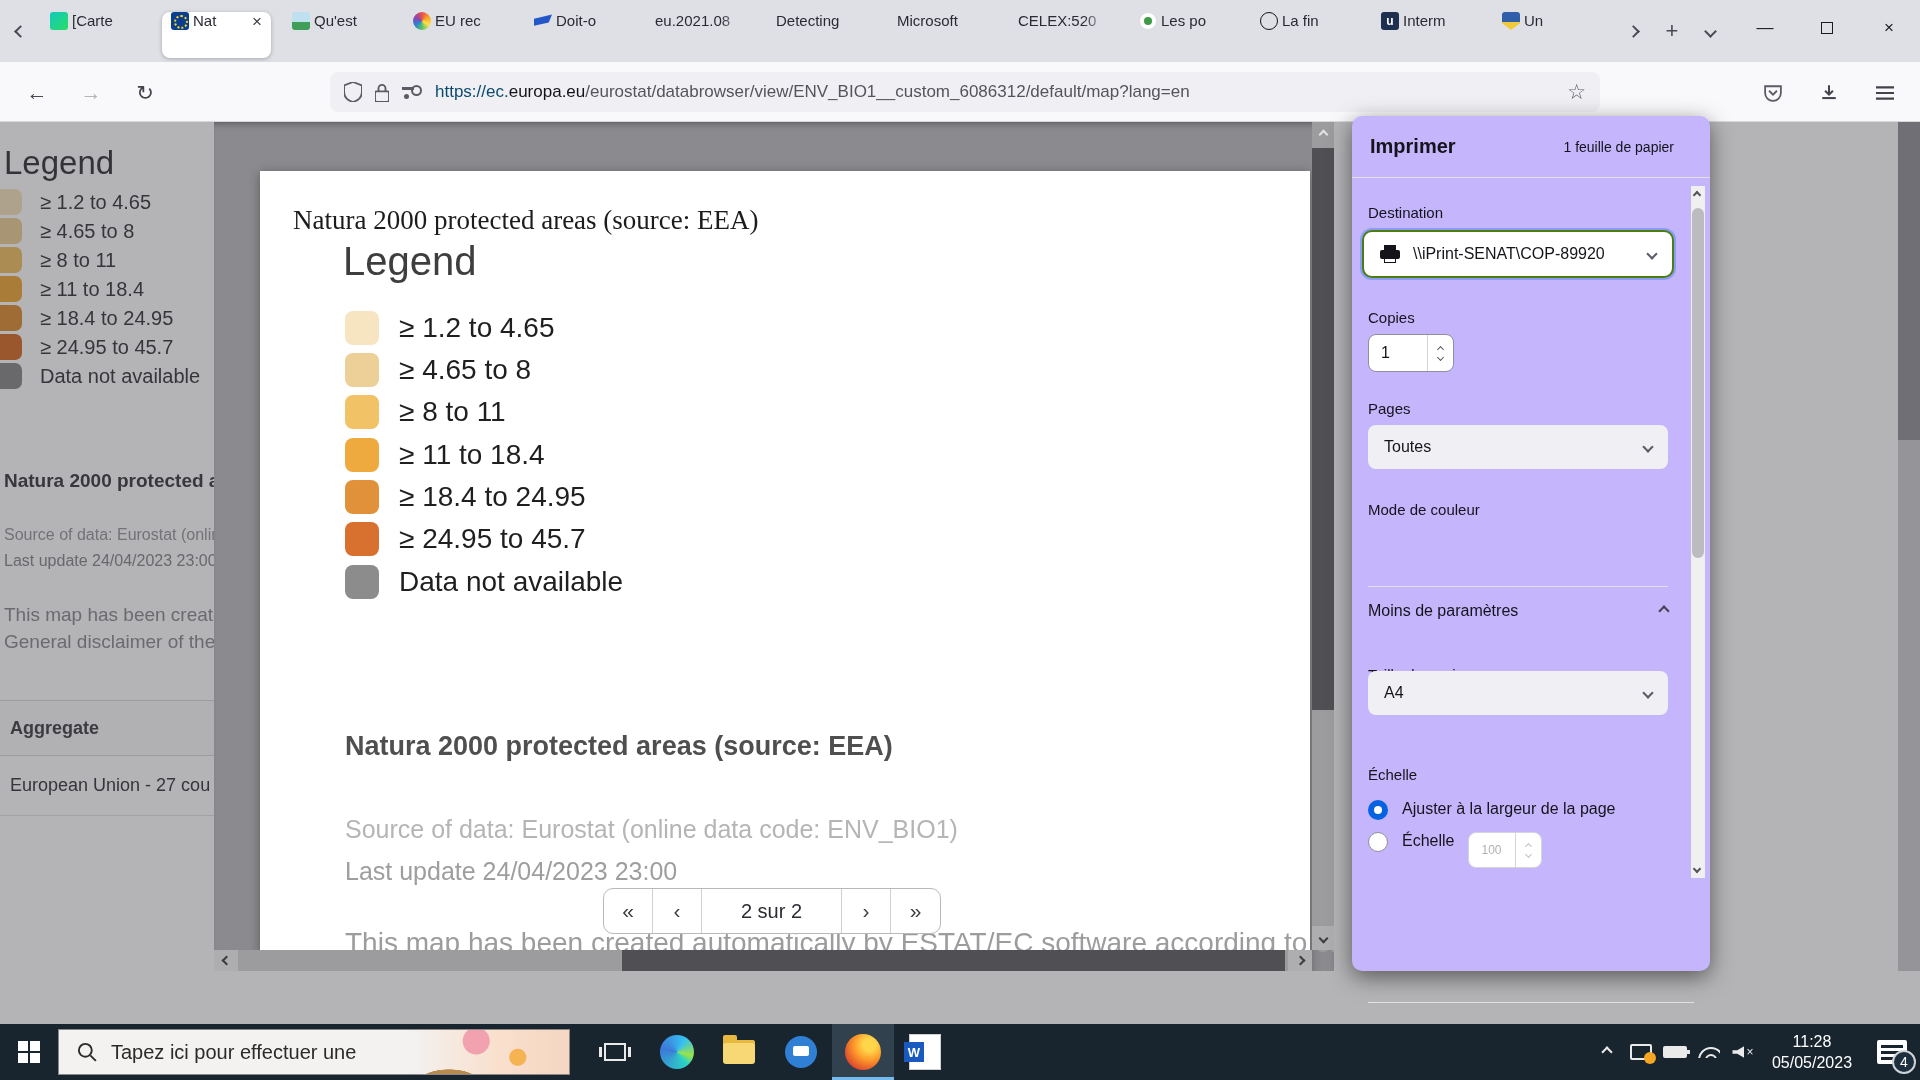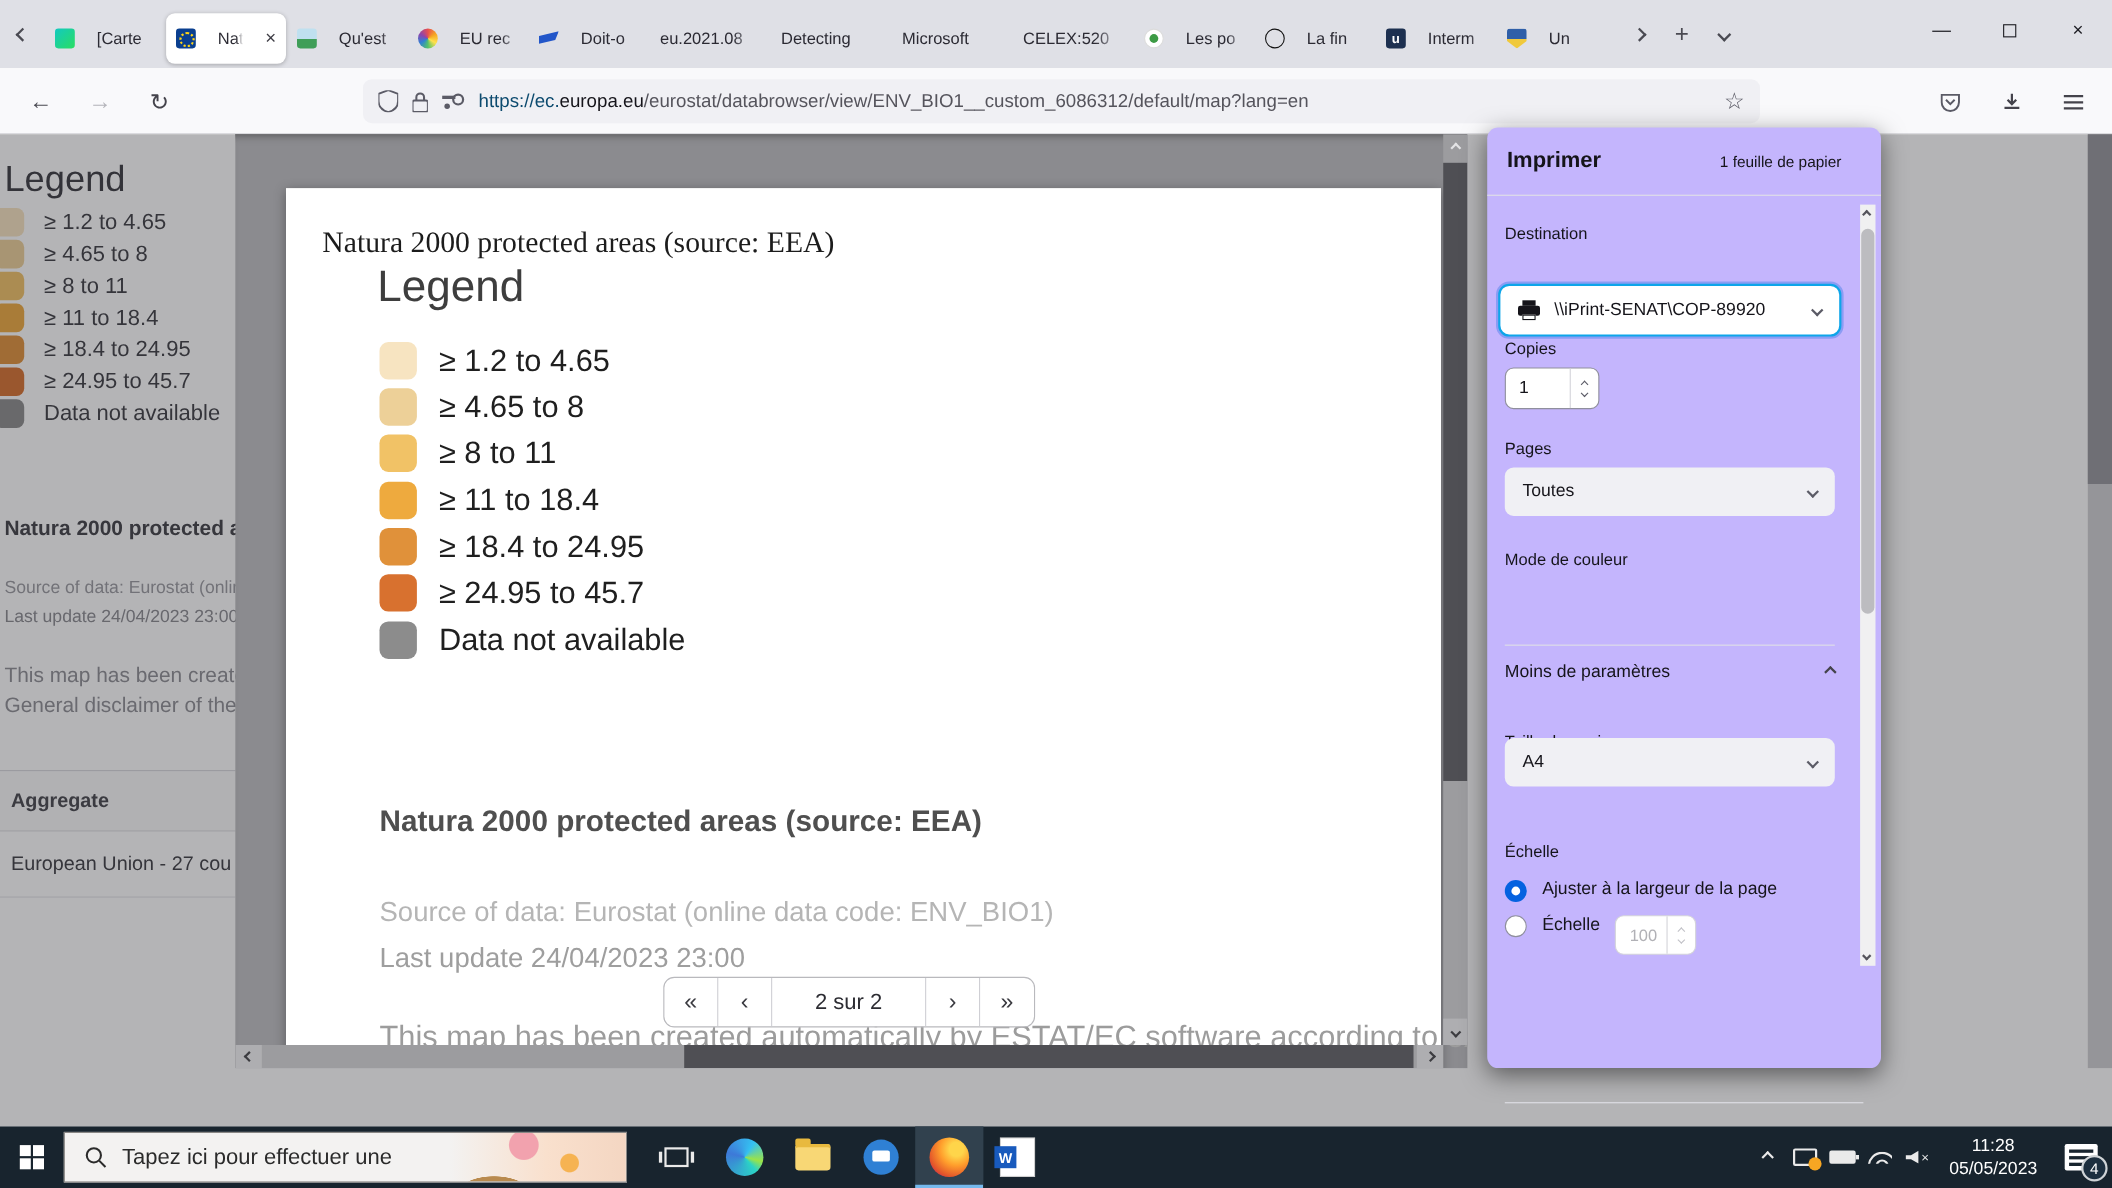--- a/index.html
+++ b/index.html
@@ -2,21 +2,21 @@
 <html><head>
 <meta charset="utf-8">
 <style>
   html,body{margin:0;padding:0;background:#000;}
   *{box-sizing:border-box;font-family:"Liberation Sans","DejaVu Sans",sans-serif;}
   .screen{position:relative;width:1920px;height:1080px;overflow:hidden;background:#fff;}
 
   
   .tabbar{position:absolute;left:0;top:0;width:1920px;height:62px;background:#dfe0e6;display:flex;align-items:center;}
   .tab-scroll{width:40px;height:62px;display:flex;align-items:center;justify-content:center;color:#9a9aa2;font-size:22px;flex:none;}
-  .tab{flex:none;width:109px;height:46px;margin:8px 0 0 1px;border-radius:8px;display:flex;align-items:center;padding:0 9px;gap:20px;color:#2b2a33;overflow:hidden;position:relative;}
+  .tab{flex:none;width:109px;height:46px;margin:8px 11px 0 1px;border-radius:8px;display:flex;align-items:flex-start;padding:0 9px;gap:4px;color:#2b2a33;overflow:hidden;position:relative;}
   .tab.active{background:#fff;box-shadow:0 1px 4px rgba(0,0,0,.25);}
   .tab-label{font-size:15px;white-space:nowrap;overflow:hidden;flex:1;-webkit-mask-image:linear-gradient(90deg,#000 72%,transparent);mask-image:linear-gradient(90deg,#000 72%,transparent);}
   .tab-close{font-size:17px;color:#3e3d45;flex:none;}
   .fav{width:18px;height:18px;border-radius:3px;flex:none;position:relative;}
   .fav-carte{background:linear-gradient(135deg,#12c9c0,#2ade62);}
   .fav-eu{background:#0a3f8f;}
   .fav-eu::after{content:"";position:absolute;left:3px;top:3px;width:10px;height:10px;border:2px dotted #ffd617;border-radius:50%;}
   .fav-landscape{background:linear-gradient(180deg,#bfe0ef 55%,#3f9e58 55%);}
   .fav-pinwheel{border-radius:50%;background:conic-gradient(#e94f4f,#f6a623,#ffe14d,#53c26b,#2f80d4,#8e44ad,#e94f4f);}
   .fav-doit{background:#2256c9;clip-path:polygon(0 38%,100% 14%,82% 58%,0 76%);}
@@ -94,35 +94,35 @@
   .scroll-arrow .chev{width:7px;height:7px;border-color:#3c3c40;}
 
   
   .dialog{position:absolute;left:1352px;top:-6px;width:358px;height:855px;background:#c4b5fd;border-radius:10px;box-shadow:0 6px 22px rgba(0,0,0,.5);z-index:4;padding-left:46px;}
   .dlg-header{position:absolute;left:0;top:0;width:100%;height:62px;border-bottom:1px solid #e0e0e6;display:flex;align-items:center;padding:0 18px;}
   .dlg-title{font-size:20px;font-weight:bold;color:#15141a;flex:1;}
   .dlg-sheets{font-size:14px;color:#15141a;margin-right:18px;}
   .dlg-label{position:absolute;left:16px;font-size:15px;color:#15141a;}
   .dlg-select{position:absolute;left:16px;width:300px;height:44px;background:#f0f0f4;border-radius:8px;display:flex;align-items:center;padding:0 16px;font-size:16px;color:#15141a;}
   .dlg-select .chev{margin-left:auto;width:8px;height:8px;border-color:#5b5b66;}
-  .dest-select{left:10px;width:312px;height:48px;background:#fff;border:2px solid #0ea5e9;box-shadow:0 0 0 2px rgba(5,98,224,.30);border-radius:10px;gap:13px;margin-top:28px;}
+  .dest-select{left:10px;width:312px;height:48px;background:#fff;border:2px solid #4d7c0f;box-shadow:0 0 0 2px rgba(5,98,224,.30);border-radius:10px;gap:13px;}
   .spin-box{position:absolute;left:16px;width:86px;height:38px;border:1px solid #8f8f9d;border-radius:8px;background:#fff;display:flex;align-items:center;}
   .spin-box .val{flex:1;padding-left:12px;font-size:16px;color:#15141a;}
   .spinner{width:26px;height:100%;border-left:1px solid #d4d4da;display:flex;flex-direction:column;align-items:center;justify-content:center;gap:3px;}
   .spinner .chev{width:5px;height:5px;border-width:1.5px;border-color:#5b5b66;}
   .dlg-divider{position:absolute;left:16px;width:300px;height:1px;background:#e0e0e6;}
   .less-row{position:absolute;left:16px;top:478px;width:300px;height:34px;display:flex;align-items:center;font-size:16px;color:#15141a;}
   .less-row .chev{margin-left:auto;width:8px;height:8px;border-color:#44434b;}
   .radio-row{position:absolute;left:16px;display:flex;align-items:flex-start;gap:14px;font-size:16px;color:#15141a;}
   .radio{width:20px;height:20px;border-radius:50%;flex:none;position:relative;}
   .radio.on{background:#0562e0;}
   .radio.on::after{content:"";position:absolute;left:6px;top:6px;width:8px;height:8px;border-radius:50%;background:#fff;}
   .radio.off{border:1px solid #8f8f9d;background:#fff;}
   .scale-input{width:74px;height:36px;border:1px solid #d4d4da;border-radius:8px;background:#fff;display:flex;align-items:center;}
-  .scale-input .val{flex:1;padding-left:12px;font-size:15px;color:#b1b1b6;}
+  .scale-input .val{flex:1;padding-left:12px;font-size:12px;color:#b1b1b6;}
   .scale-input .spinner .chev{border-color:#c0c0c6;}
   .dlg-footer-btn{position:absolute;height:42px;border-radius:6px;display:flex;align-items:center;justify-content:center;font-size:16px;}
   .btn-print{left:16px;top:911px;width:163px;background:#0562e0;color:#fff;}
   .btn-cancel{left:214px;top:911px;width:104px;background:#e0e0e6;color:#15141a;}
   .dlg-scroll{position:absolute;right:5px;top:70px;width:14px;height:692px;background:#f0f0f1;}
   .dlg-scroll-thumb{position:absolute;left:1px;top:22px;width:12px;height:350px;background:#bcbcc0;border-radius:6px;}
   .dlg-scroll .chev{position:absolute;left:3px;width:6px;height:6px;border-color:#55545c;}
   .printer-ico{width:20px;height:18px;position:relative;flex:none;}
   .printer-ico::before{content:"";position:absolute;left:0;top:5px;width:20px;height:9px;background:#15141a;border-radius:2px;}
   .printer-ico::after{content:"";position:absolute;left:4px;top:0;width:12px;height:5px;background:#15141a;}

